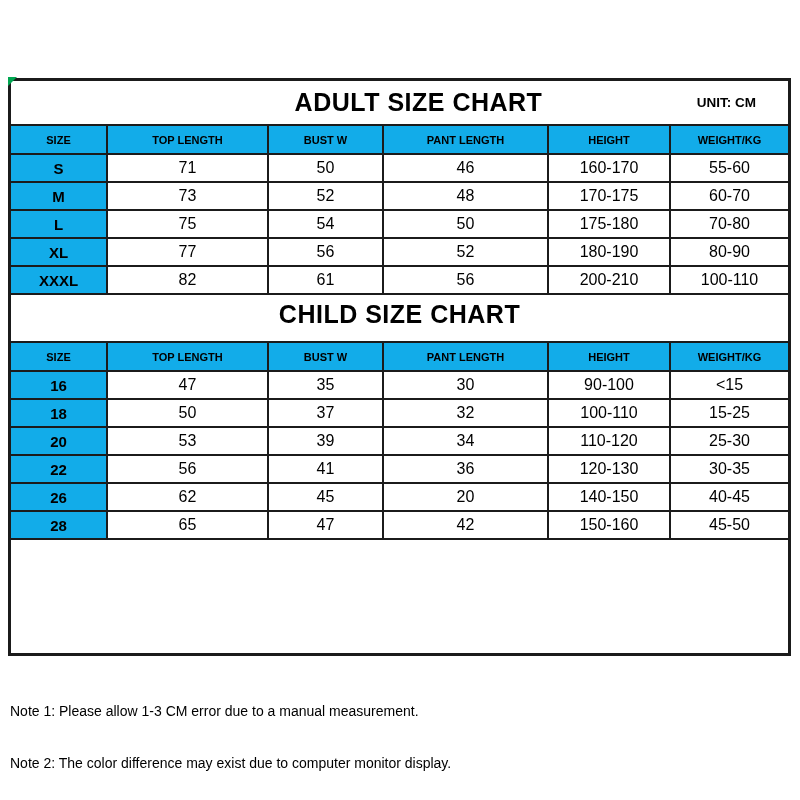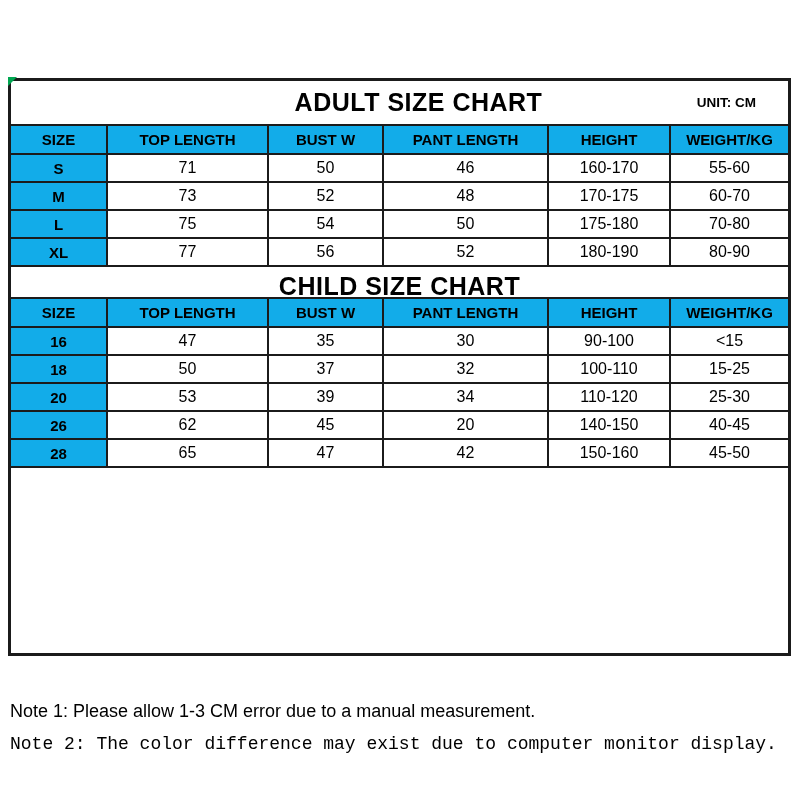--- a/index.html
+++ b/index.html
@@ -35,21 +35,21 @@
     z-index:5;
   }
   .band{
     position:relative;
     width:100%;
     border-bottom:2px solid var(--line);
     text-align:center;
     box-sizing:border-box;
   }
   .band-adult{height:45px;line-height:43px;padding-left:38px;}
-  .band-child{height:32px;line-height:38px;}
+  .band-child{height:48px;line-height:38px;}
   .band-title{
     font-weight:bold;
     font-size:25px;
     letter-spacing:0.5px;
   }
   .unit-label{
     position:absolute;
     right:32px;top:0;
     line-height:43px;
     font-weight:bold;
@@ -67,45 +67,45 @@
     vertical-align:middle;
     padding:0;
     overflow:hidden;
   }
   .size-table tr > *:first-child{border-left:none;}
   .size-table tr > *:last-child{border-right:none;}
   .size-table thead th{
     border-top:none;
     background:var(--blue);
     font-weight:bold;
-    font-size:15px;
+    font-size:11px;
     height:27px;
     margin-top:48px;
   }
   .size-table tbody td{
     height:26px;
     font-size:16px;
     font-weight:normal;
     background:#fff;
   }
   .size-table tbody td:first-child{
     background:var(--blue);
     font-weight:bold;
     font-size:15px;
   }
   .empty-row{width:100%;background:#fff;}
   .note{
     position:absolute;
     left:10px;
-    font-size:18px;
+    font-size:14px;
     line-height:26px;
     white-space:nowrap;
   }
   .note1{top:698px;}
-  .note2{top:731px;font-family:Liberation Mono, monospace;}
+  .note2{top:750px;}
 </style>
 </head>
 <body>
 
 <div class="sheet">
 
   <div class="corner-marker"></div>
 
   <div class="chart-box">
 
@@ -159,20 +159,28 @@
             <td>70-80</td>
           </tr>
           <tr>
             <td>XL</td>
             <td>77</td>
             <td>56</td>
             <td>52</td>
             <td>180-190</td>
             <td>80-90</td>
           </tr>
+          <tr>
+            <td>XXXL</td>
+            <td>82</td>
+            <td>61</td>
+            <td>56</td>
+            <td>200-210</td>
+            <td>100-110</td>
+          </tr>
         </tbody>
     </table>
 
     <div class="band band-child">
       <span class="band-title">CHILD SIZE CHART</span>
     </div>
 
     <table class="size-table">
       <colgroup>
           <col class="c0">
@@ -211,20 +219,28 @@
           </tr>
           <tr>
             <td>20</td>
             <td>53</td>
             <td>39</td>
             <td>34</td>
             <td>110-120</td>
             <td>25-30</td>
           </tr>
           <tr>
+            <td>22</td>
+            <td>56</td>
+            <td>41</td>
+            <td>36</td>
+            <td>120-130</td>
+            <td>30-35</td>
+          </tr>
+          <tr>
             <td>26</td>
             <td>62</td>
             <td>45</td>
             <td>20</td>
             <td>140-150</td>
             <td>40-45</td>
           </tr>
           <tr>
             <td>28</td>
             <td>65</td>

